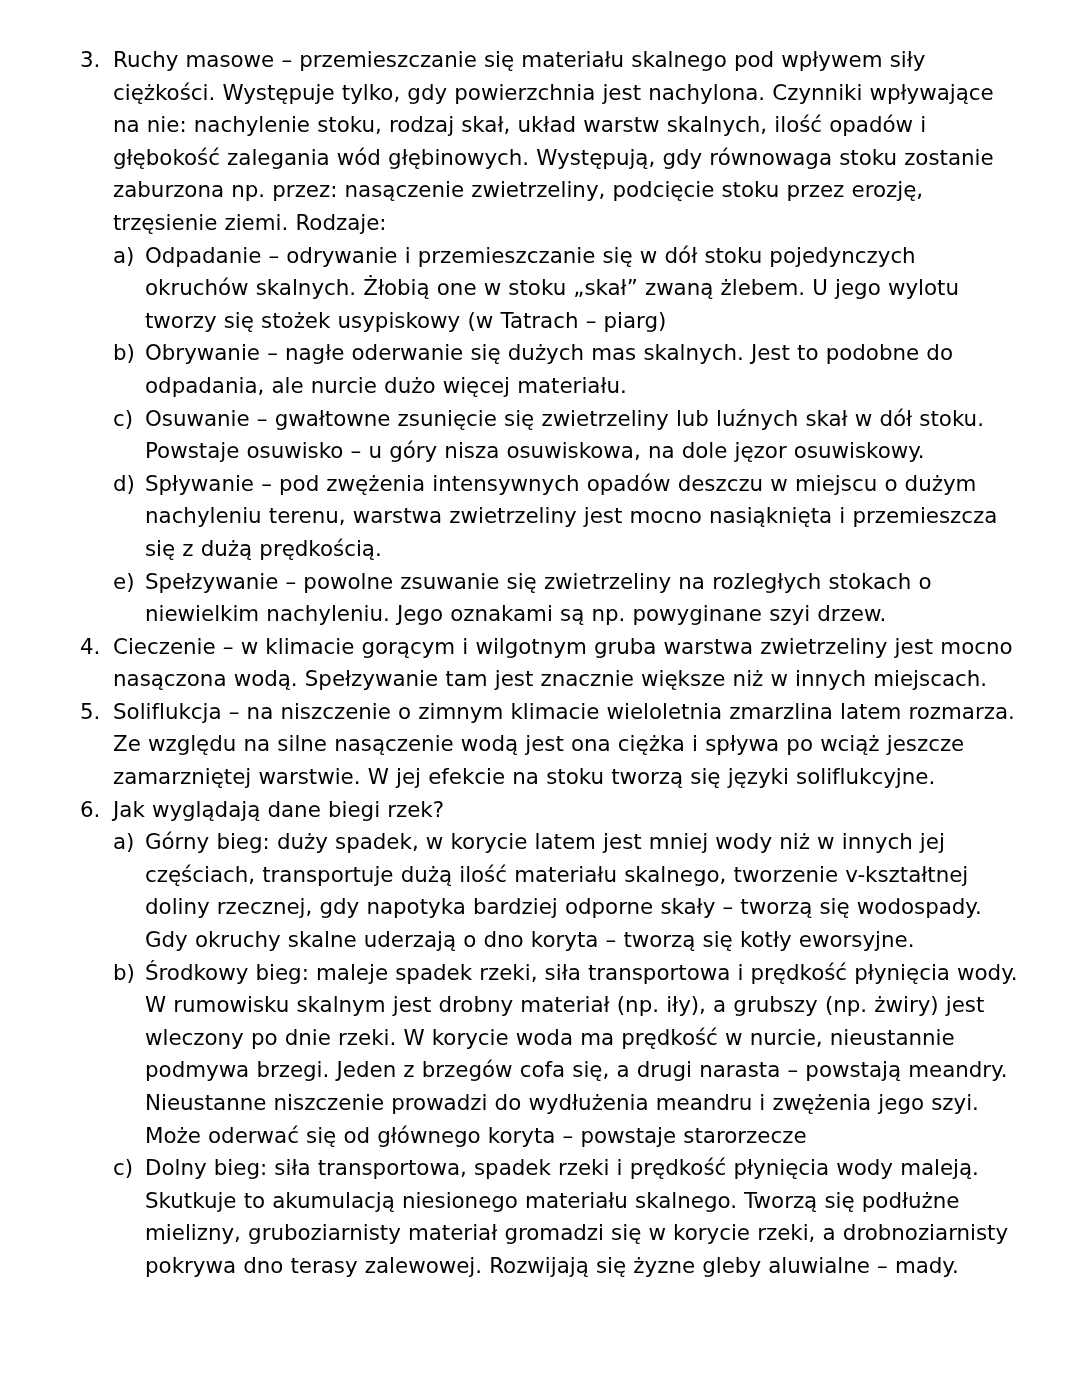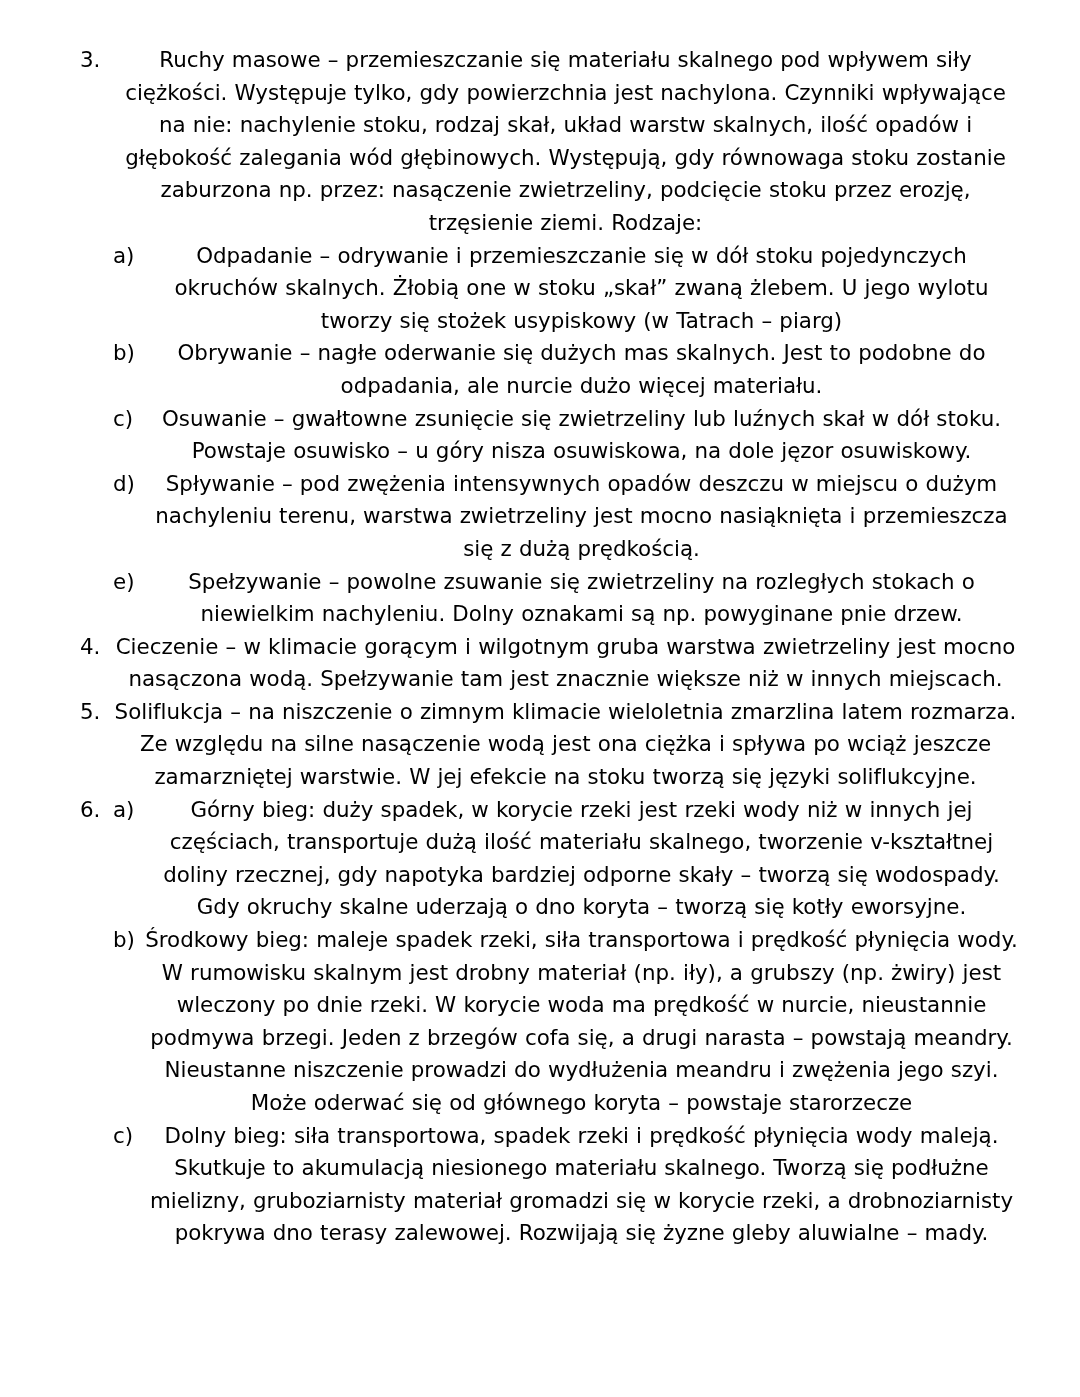--- a/index.html
+++ b/index.html
@@ -42,21 +42,21 @@
   ol.lvl1 > li.item1 > .marker {
     position: absolute;
     left: 0;
     top: 0;
     width: 26px;
     text-align: left;
     white-space: nowrap;
   }
   .para {
     display: block;
-    text-align: center;
+    text-align: left;
   }
 
   
   ol.lvl2 {
     list-style: none;
     margin: 0;
     padding: 0;
   }
   ol.lvl2 > li.item2 {
     position: relative;
@@ -103,43 +103,44 @@
             <li class="item2">
               <span class="marker">c)</span>
               <span class="para">Osuwanie – gwałtowne zsunięcie się zwietrzeliny lub luźnych skał w dół stoku. Powstaje osuwisko – u góry nisza osuwiskowa, na dole jęzor osuwiskowy.</span>
             </li>
             <li class="item2">
               <span class="marker">d)</span>
               <span class="para">Spływanie – pod zwężenia intensywnych opadów deszczu w miejscu o dużym nachyleniu terenu, warstwa zwietrzeliny jest mocno nasiąknięta i przemieszcza się z dużą prędkością.</span>
             </li>
             <li class="item2">
               <span class="marker">e)</span>
-              <span class="para">Spełzywanie – powolne zsuwanie się zwietrzeliny na rozległych stokach o niewielkim nachyleniu. Dolny oznakami są np. powyginane pnie drzew.</span>
+              <span class="para">Spełzywanie – powolne zsuwanie się zwietrzeliny na rozległych stokach o niewielkim nachyleniu. Jego oznakami są np. powyginane szyi drzew.</span>
             </li>
           </ol>
         </div>
       </li>
 
       <li class="item1">
         <span class="marker">4.</span>
         <span class="para">Cieczenie – w klimacie gorącym i wilgotnym gruba warstwa zwietrzeliny jest mocno nasączona wodą. Spełzywanie tam jest znacznie większe niż w innych miejscach.</span>
       </li>
 
       <li class="item1">
         <span class="marker">5.</span>
         <span class="para">Soliflukcja – na niszczenie o zimnym klimacie wieloletnia zmarzlina latem rozmarza. Ze względu na silne nasączenie wodą jest ona ciężka i spływa po wciąż jeszcze zamarzniętej warstwie. W jej efekcie na stoku tworzą się języki soliflukcyjne.</span>
       </li>
 
       <li class="item1">
         <span class="marker">6.</span>
+        <span class="para">Jak wyglądają dane biegi rzek?</span>
         <div class="sublist-wrap">
           <ol class="lvl2">
             <li class="item2">
               <span class="marker">a)</span>
-              <span class="para">Górny bieg: duży spadek, w korycie rzeki jest rzeki wody niż w innych jej częściach, transportuje dużą ilość materiału skalnego, tworzenie v-kształtnej doliny rzecznej, gdy napotyka bardziej odporne skały – tworzą się wodospady. Gdy okruchy skalne uderzają o dno koryta – tworzą się kotły eworsyjne.</span>
+              <span class="para">Górny bieg: duży spadek, w korycie latem jest mniej wody niż w innych jej częściach, transportuje dużą ilość materiału skalnego, tworzenie v-kształtnej doliny rzecznej, gdy napotyka bardziej odporne skały – tworzą się wodospady. Gdy okruchy skalne uderzają o dno koryta – tworzą się kotły eworsyjne.</span>
             </li>
             <li class="item2">
               <span class="marker">b)</span>
               <span class="para">Środkowy bieg: maleje spadek rzeki, siła transportowa i prędkość płynięcia wody. W rumowisku skalnym jest drobny materiał (np. iły), a grubszy (np. żwiry) jest wleczony po dnie rzeki. W korycie woda ma prędkość w nurcie, nieustannie podmywa brzegi. Jeden z brzegów cofa się, a drugi narasta – powstają meandry. Nieustanne niszczenie prowadzi do wydłużenia meandru i zwężenia jego szyi. Może oderwać się od głównego koryta – powstaje starorzecze</span>
             </li>
             <li class="item2">
               <span class="marker">c)</span>
               <span class="para">Dolny bieg: siła transportowa, spadek rzeki i prędkość płynięcia wody maleją. Skutkuje to akumulacją niesionego materiału skalnego. Tworzą się podłużne mielizny, gruboziarnisty materiał gromadzi się w korycie rzeki, a drobnoziarnisty pokrywa dno terasy zalewowej. Rozwijają się żyzne gleby aluwialne – mady.</span>
             </li>
           </ol>

